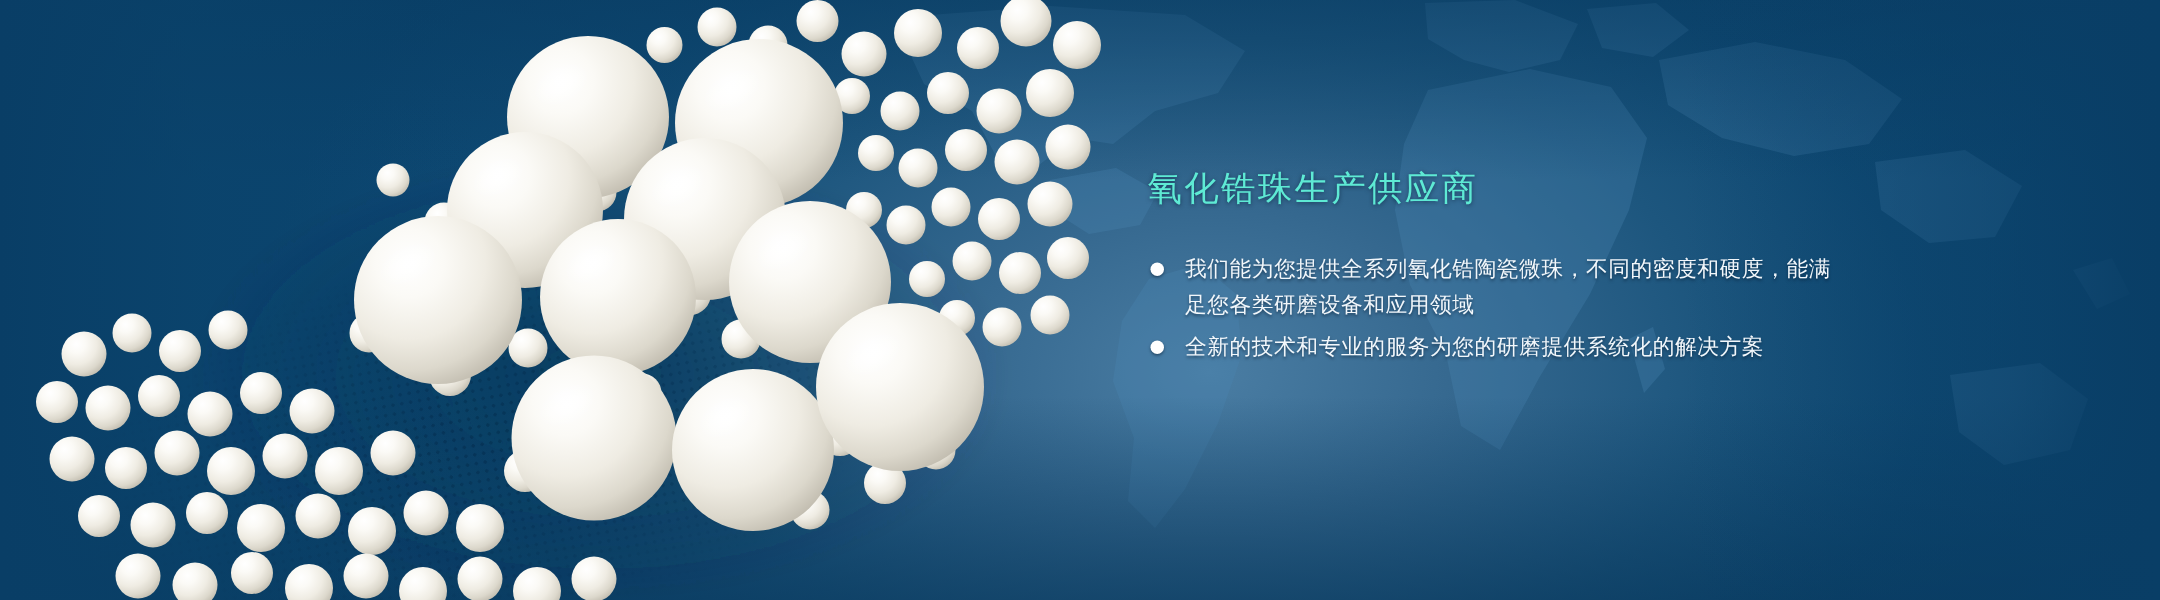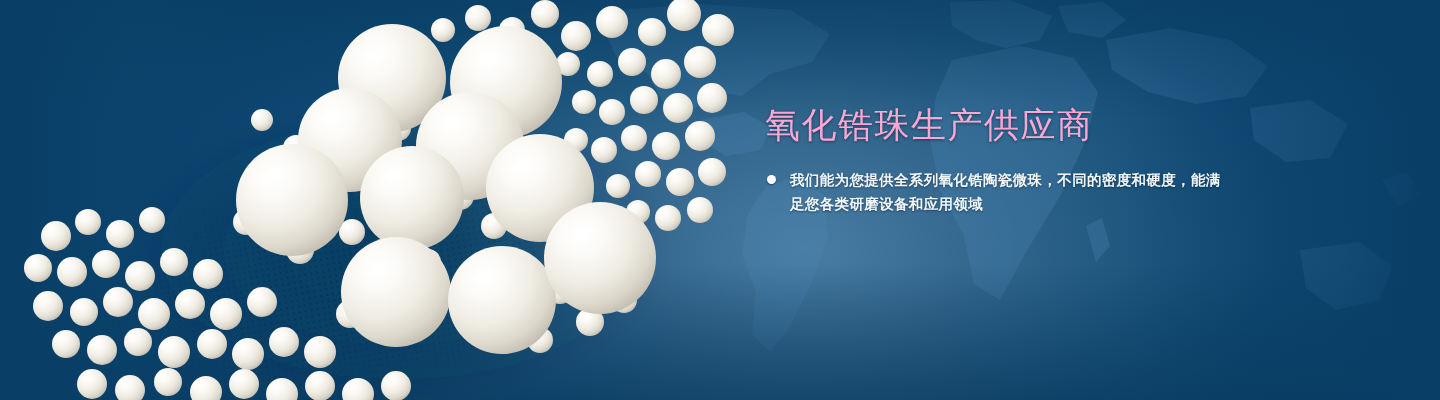--- a/index.html
+++ b/index.html
@@ -37,27 +37,27 @@
     transform: rotate(-10deg);
   }
 
   
   .beads{ position:absolute; left:0; top:0; width:760px; height:400px; }
   .beads svg{ width:100%; height:100%; display:block; }
 
   
   .copy{ position:absolute; left:765px; top:108px; width:470px; }
   .headline{
-    color:#f9a8d4; font-size:35px; line-height:34px; font-weight:400;
+    color:#5eead4; font-size:23px; line-height:34px; font-weight:400;
     letter-spacing:1.5px;
     text-shadow:0 1px 3px rgba(0,20,40,0.55);
     white-space:nowrap;
   }
   .bullets{ list-style:none; margin-top:26px; }
-  .bullet{ position:relative; padding-left:25px; margin-bottom:4px;font-weight:bold; }
+  .bullet{ position:relative; padding-left:25px; margin-bottom:4px; }
   .bullet .dot{
     position:absolute; left:2px; top:7px;
     width:9px; height:9px; border-radius:50%;
     background:#ffffff; box-shadow:0 1px 2px rgba(0,20,40,0.5);
   }
   .bullet .txt{
     display:block; color:#f2f7fb; font-size:14.5px; line-height:24px;
     letter-spacing:0.35px; text-shadow:0 1px 2px rgba(0,20,40,0.5);
   }
 </style>
@@ -257,16 +257,20 @@
     </svg>
   </div>
 
   <div class="copy">
     <h1 class="headline">氧化锆珠生产供应商</h1>
     <ul class="bullets">
       <li class="bullet">
         <span class="dot"></span>
         <span class="txt">我们能为您提供全系列氧化锆陶瓷微珠，不同的密度和硬度，能满足您各类研磨设备和应用领域</span>
       </li>
+      <li class="bullet">
+        <span class="dot"></span>
+        <span class="txt">全新的技术和专业的服务为您的研磨提供系统化的解决方案</span>
+      </li>
     </ul>
   </div>
 
 </div>
 
 </body></html>

